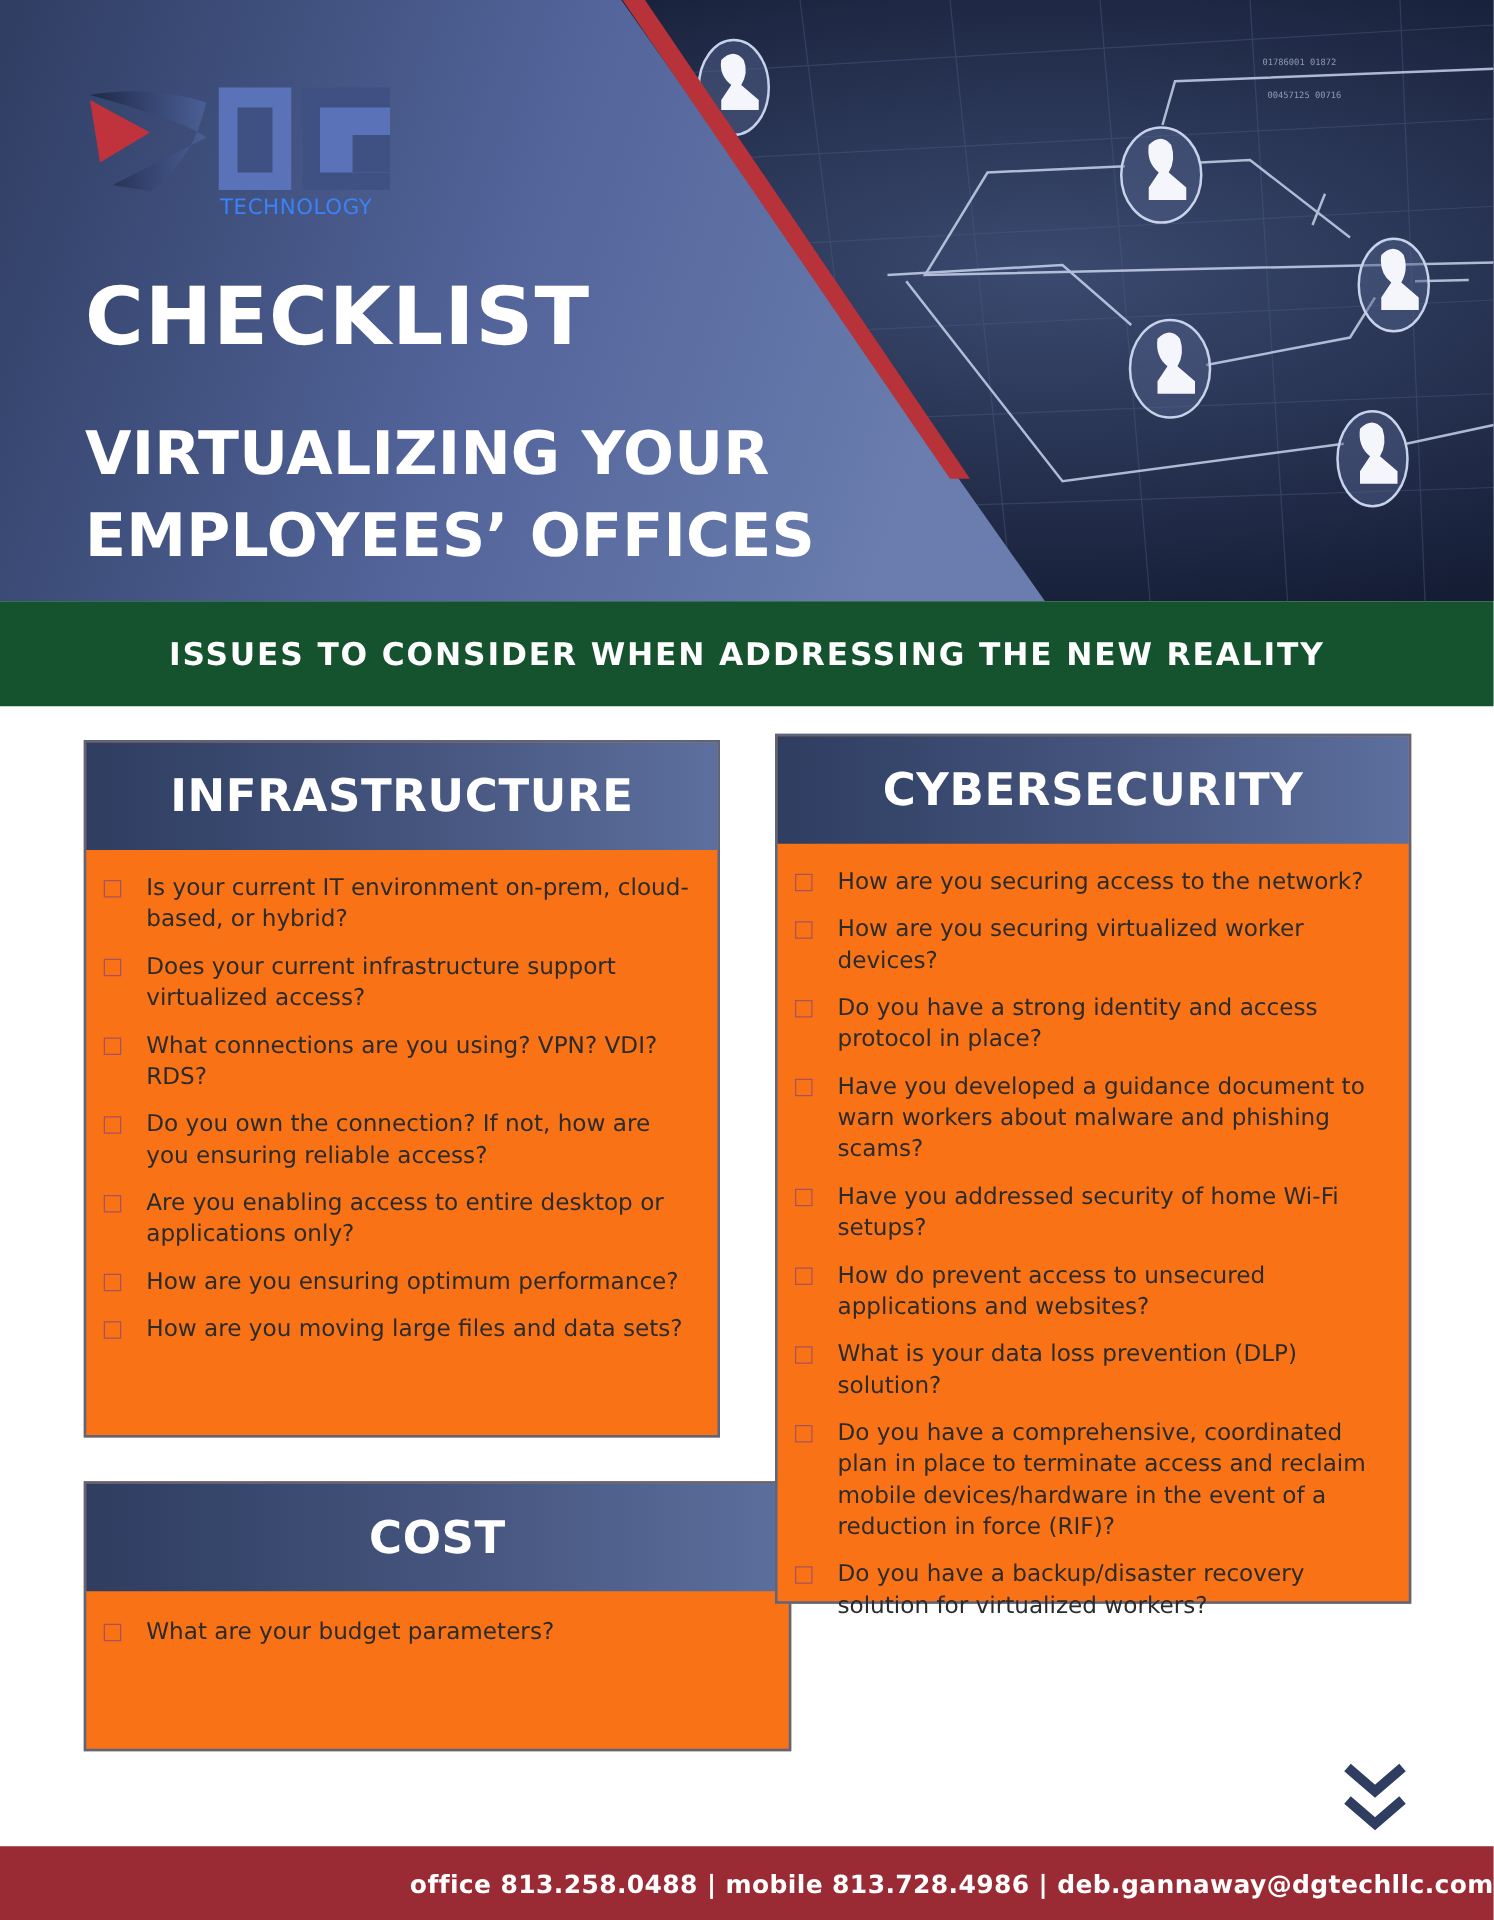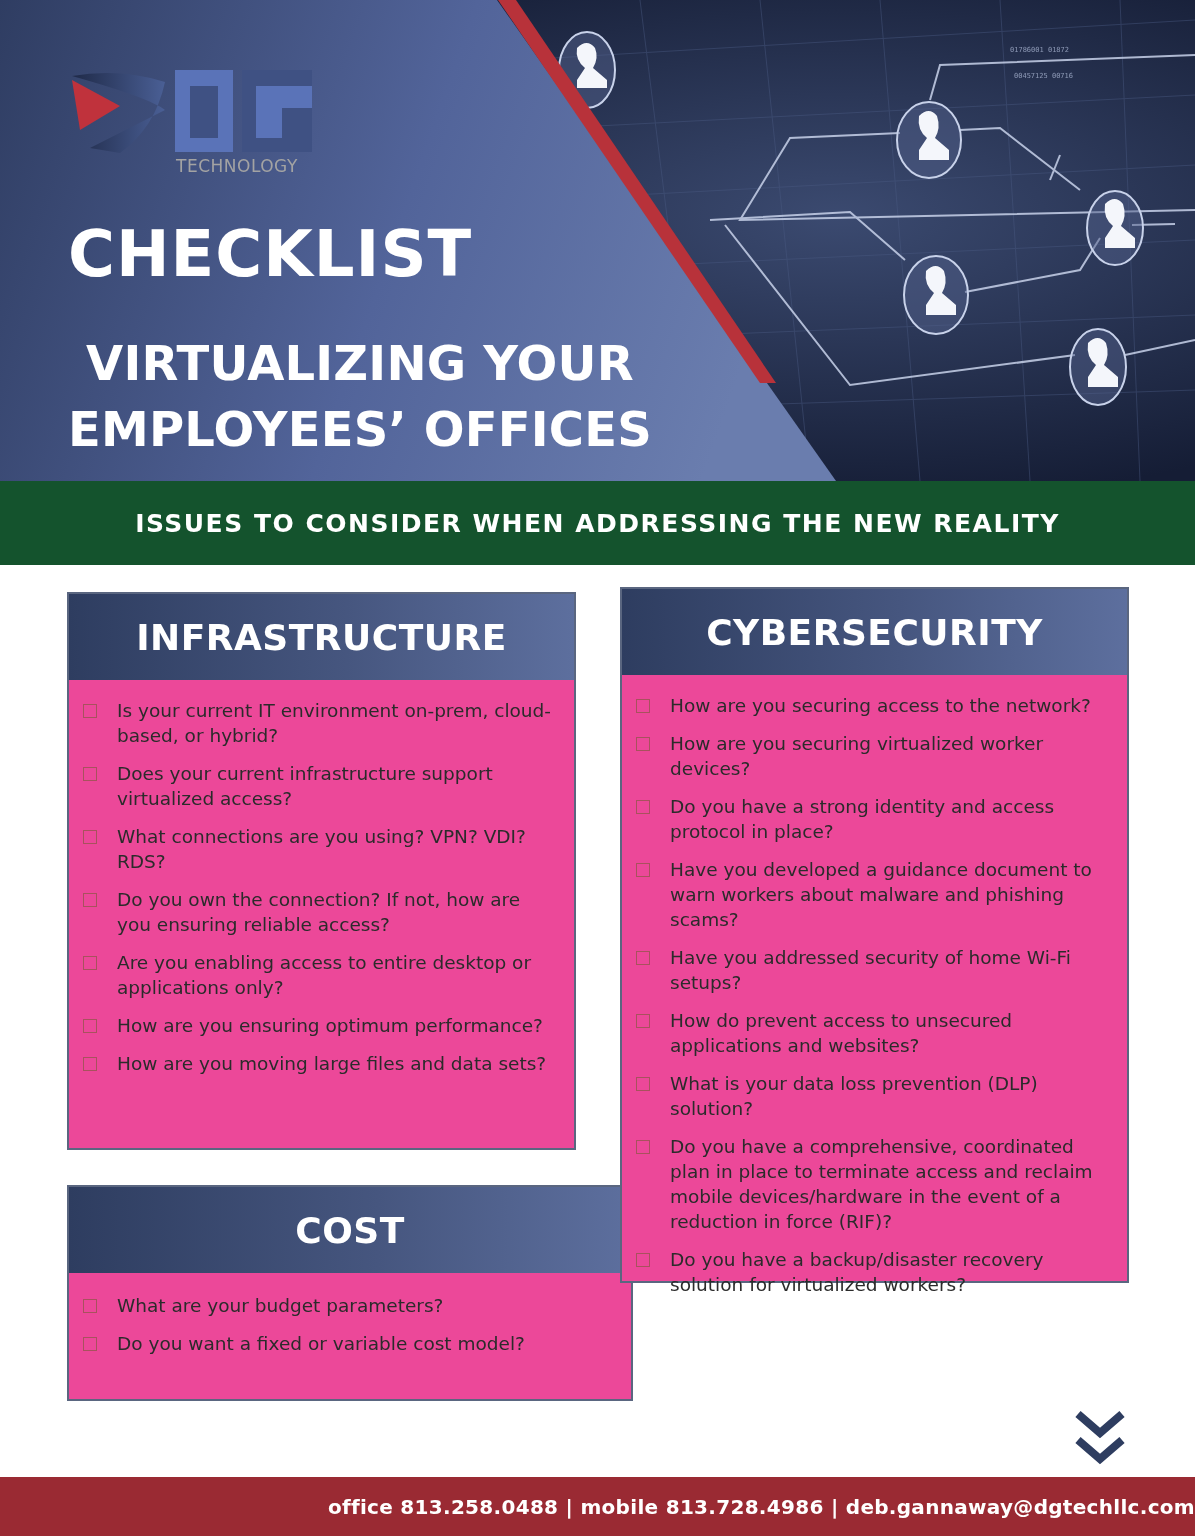--- a/index.html
+++ b/index.html
@@ -4,30 +4,30 @@
 <style>
   * { box-sizing: border-box; margin: 0; padding: 0; }
   html, body { width: 1195px; height: 1536px; background: #ffffff; overflow: hidden; }
   body { position: relative; font-family: "DejaVu Sans", sans-serif; color: #2b2b2b; }
 
   
   .hero { position: absolute; left: 0; top: 0; width: 1195px; height: 481px; background: #1e2a47; overflow: hidden; }
   .hero-photo { position: absolute; left: 0; top: 0; width: 1195px; height: 481px; }
   .hero-panel { position: absolute; left: 0; top: 0; width: 1195px; height: 481px; }
   .logo { position: absolute; left: 70px; top: 68px; width: 245px; height: 112px; }
-  .logo-text { position: absolute; left: 176px; top: 156px; font-family: "DejaVu Sans", sans-serif; font-size: 17px; letter-spacing: 0.5px; color: #a3a3a3; }
+  .logo-text { position: absolute; left: 176px; top: 156px; font-family: "DejaVu Sans", sans-serif; font-size: 17px; letter-spacing: 0.5px; color: #3b82f6; }
   .title-main { position: absolute; left: 68px; top: 214px; font-family: "DejaVu Sans", sans-serif; font-weight: bold; font-size: 64px; letter-spacing: 1px; color: #ffffff; line-height: 80px; }
-  .title-sub { position: absolute; left: 68px; top: 330px; font-family: "DejaVu Sans", sans-serif; font-weight: bold; font-size: 48px; letter-spacing: 0.2px; color: #ffffff; line-height: 66px; text-align: center; }
+  .title-sub { position: absolute; left: 68px; top: 330px; font-family: "DejaVu Sans", sans-serif; font-weight: bold; font-size: 48px; letter-spacing: 0.2px; color: #ffffff; line-height: 66px; }
 
   
   .banner { position: absolute; left: 0; top: 481px; width: 1195px; height: 84px; background: #14532d; display: flex; align-items: center; justify-content: center; }
   .banner-text { font-family: "DejaVu Sans", sans-serif; font-weight: bold; font-size: 25px; letter-spacing: 1.5px; color: #ffffff; }
 
   
-  .card { position: absolute; border: 2px solid #5a6680; background: #ec4899; }
+  .card { position: absolute; border: 2px solid #5a6680; background: #f97316; }
   .card-head { height: 86px; display: flex; align-items: center; justify-content: center;
     background: linear-gradient(90deg, #2e3d60 0%, #46567f 55%, #5d6f9e 100%); }
   .card-title { font-family: "DejaVu Sans", sans-serif; font-weight: bold; font-size: 36px; color: #ffffff; letter-spacing: 0.5px; }
   .items { list-style: none; padding: 18px 20px 0 14px; }
   .item { display: flex; align-items: flex-start; margin-bottom: 13px; }
   .box { flex: 0 0 14px; width: 14px; height: 14px; border: 1.5px solid #a8525d; margin-top: 6px; margin-right: 20px; }
   .item-text { font-family: "DejaVu Sans", sans-serif; font-size: 18.5px; line-height: 25px; color: #2b2b2b; }
 
   #card-infra { left: 67px; top: 592px; width: 509px; height: 558px; }
   #card-cost { left: 67px; top: 1185px; width: 566px; height: 216px; }
@@ -181,24 +181,20 @@
 
 <section class="card" id="card-cost">
   <div class="card-head">
     <h2 class="card-title">COST</h2>
   </div>
   <ul class="items">
     <li class="item">
         <span class="box"></span>
         <span class="item-text">What are your budget parameters?</span>
       </li>
-    <li class="item">
-        <span class="box"></span>
-        <span class="item-text">Do you want a fixed or variable cost model?</span>
-      </li>
   </ul>
 </section>
 
 <section class="card" id="card-cyber">
   <div class="card-head">
     <h2 class="card-title">CYBERSECURITY</h2>
   </div>
   <ul class="items">
     <li class="item">
         <span class="box"></span>

